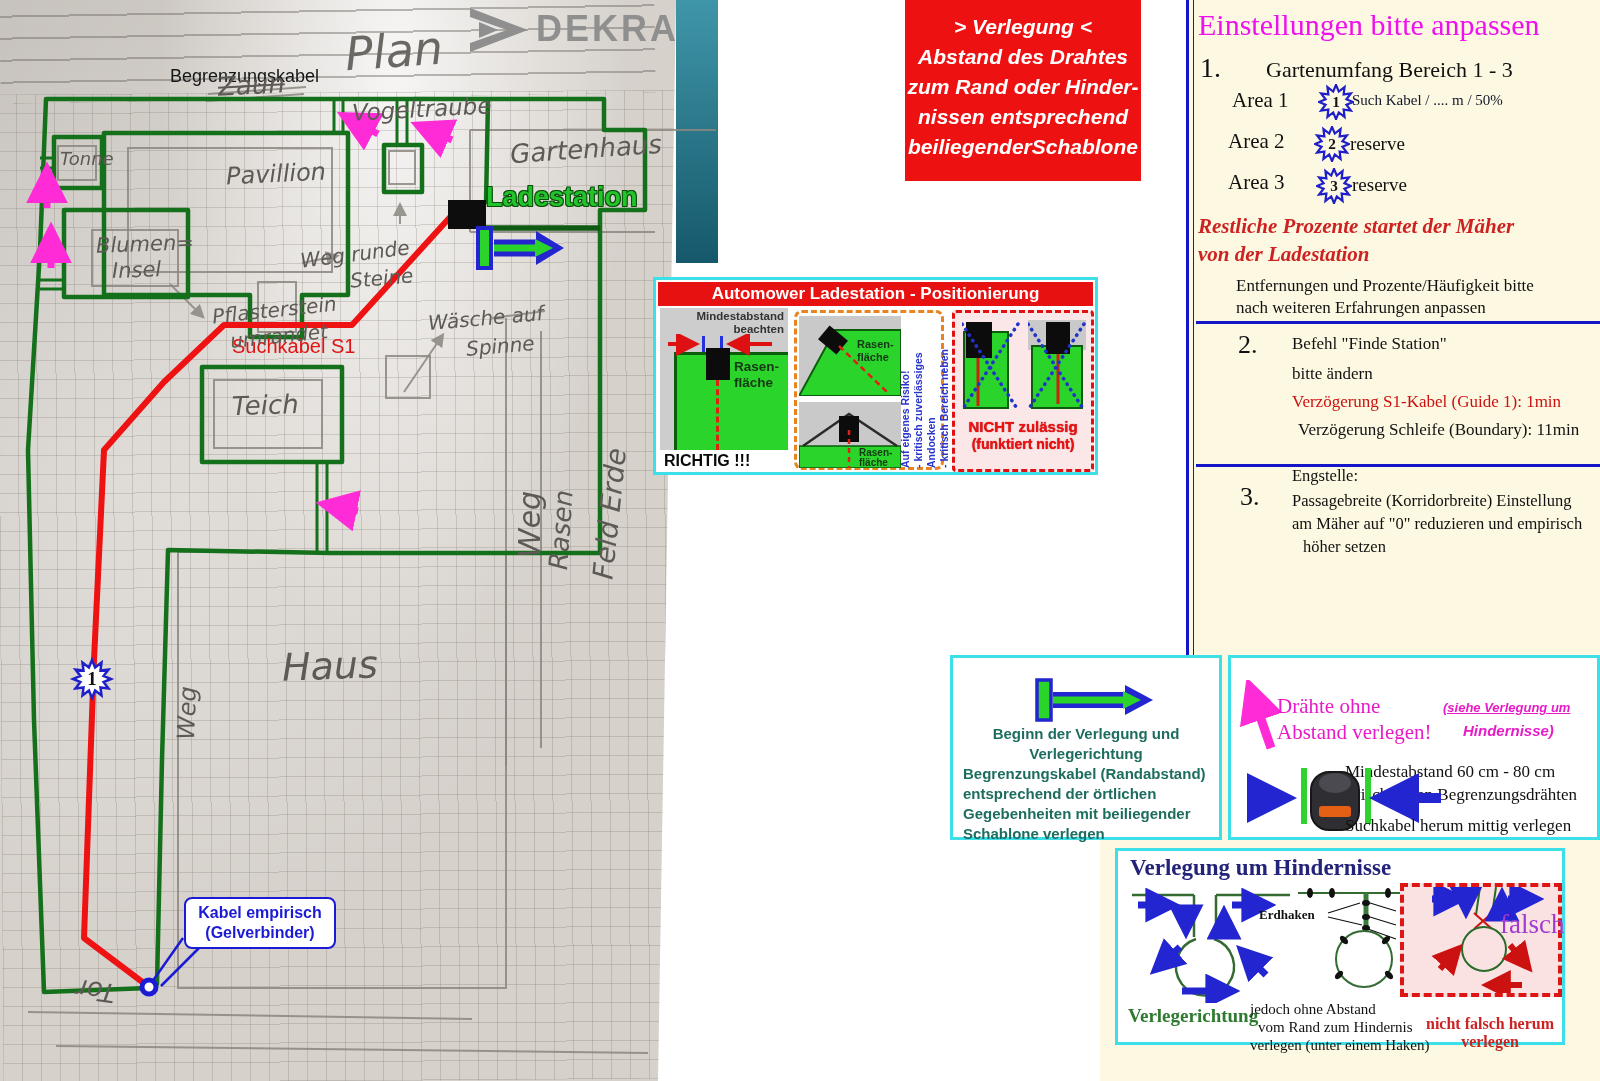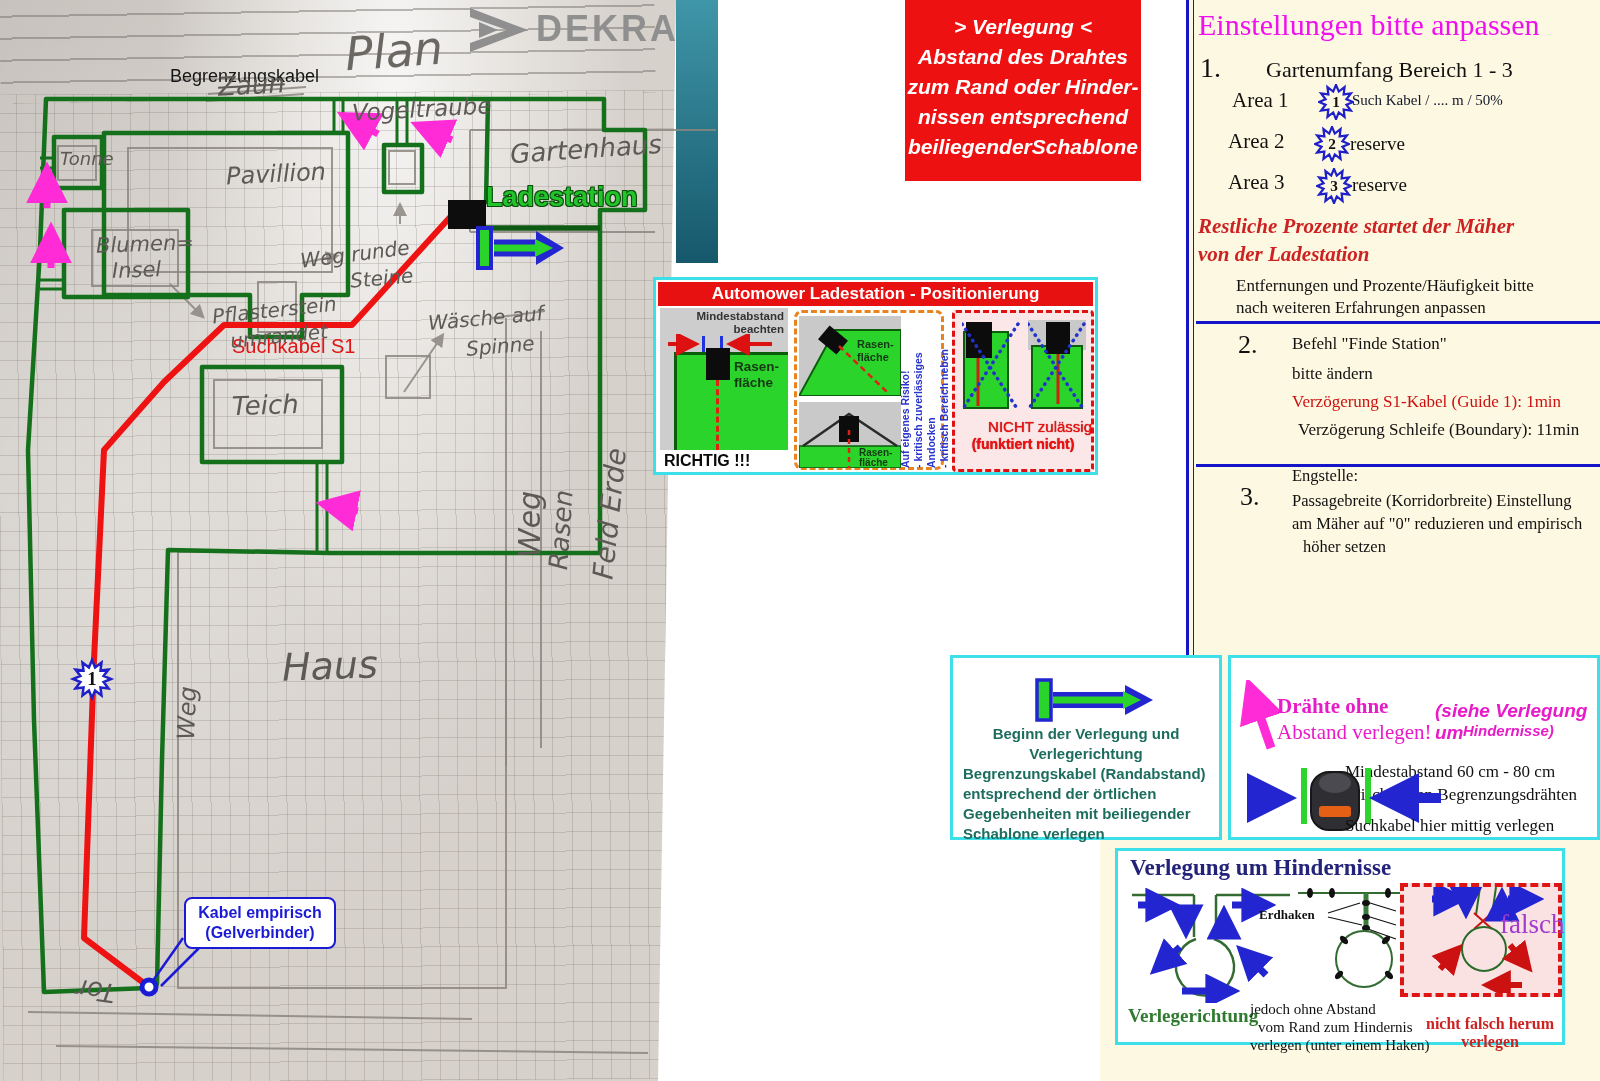--- a/index.html
+++ b/index.html
@@ -290,21 +290,21 @@
       <path d="M16,38 V86" stroke="#cc2211" stroke-width="3"></path>
       <path d="M0,4 L56,90 M56,4 L0,90" stroke="#2233cc" stroke-width="3.5" stroke-dasharray="0.5 6" stroke-linecap="round" fill="none"></path>
     </svg>
     <svg class="abs" style="left:372px;top:40px;" width="58" height="92" viewBox="0 0 58 92">
       <rect x="0" y="0" width="58" height="30" fill="#c9c9c9"></rect>
       <rect x="4" y="26" width="50" height="62" fill="#2bd42b" stroke="#0b5c0b" stroke-width="2"></rect>
       <rect x="18" y="2" width="24" height="32" fill="#0c0c0c"></rect>
       <path d="M30,34 V84" stroke="#cc2211" stroke-width="3"></path>
       <path d="M0,4 L56,90 M56,4 L0,90" stroke="#2233cc" stroke-width="3.5" stroke-dasharray="0.5 6" stroke-linecap="round" fill="none"></path>
     </svg>
-    <div class="abs" style="left:298px;top:138px;width:138px;text-align:right;font-size:15px;font-weight:400;color:#ee1111;text-shadow:0 0 1px #990000;">NICHT zulässig</div>
+    <div class="abs" style="left:298px;top:138px;width:138px;text-align:center;font-size:15px;font-weight:700;color:#ee1111;text-shadow:0 0 1px #990000;">NICHT zulässig</div>
     <div class="abs" style="left:298px;top:156px;width:138px;text-align:center;font-size:14px;font-weight:800;color:#ee1111;text-shadow:0 0 1px #990000;">(funktiert nicht)</div>
   </div>
 
   <div class="cyanpanel" style="left:950px;top:655px;width:272px;height:185px;">
     <svg class="abs" style="left:82px;top:20px;" width="124" height="44" viewBox="0 0 124 44">
       <rect x="2" y="2" width="14" height="40" fill="#2bd42b" stroke="#2225d0" stroke-width="3.5"></rect>
       <path d="M18,22 H92" stroke="#2225d0" stroke-width="16"></path>
       <polygon points="90,7 118,22 90,37" fill="#2225d0"></polygon>
       <path d="M18,22 H90" stroke="#2bd42b" stroke-width="7"></path>
       <polygon points="88,13 106,22 88,31" fill="#2bd42b"></polygon>
@@ -319,43 +319,43 @@
 
   <div class="cyanpanel" style="left:1228px;top:655px;width:372px;height:185px;overflow:hidden;">
     <svg class="abs" style="left:8px;top:22px;" width="44" height="74" viewBox="0 0 44 74">
       <defs>
           <marker id="mag2" markerWidth="5" markerHeight="5" refX="3.5" refY="2.5" orient="auto" viewBox="0 0 5 5">
             <path d="M0,0 L5,2.5 L0,5 Z" fill="#ff2bd6"></path>
           </marker>
         </defs>
       <path d="M32,68 L12,10" stroke="#ff2bd6" stroke-width="9" marker-end="url(#mag2)"></path>
     </svg>
-    <div class="abs ser magtxt" style="left:46px;top:36px;font-size:21px;font-weight:bold;">Drähte ohne</div>
+    <div class="abs ser magtxt" style="left:46px;top:36px;font-size:21px;">Drähte ohne</div>
     <div class="abs ser magtxt" style="left:46px;top:62px;font-size:21px;">Abstand verlegen!</div>
-    <div class="abs magtxt" style="left:204px;top:42px;font-size:19px;font-weight:bold;font-style:italic;">(siehe Verlegung um</div>
+    <div class="abs magtxt" style="left:212px;top:42px;font-size:13px;font-weight:bold;font-style:italic;text-decoration:underline;">(siehe Verlegung um</div>
     <div class="abs magtxt" style="left:232px;top:64px;font-size:15px;font-weight:bold;font-style:italic;">Hindernisse)</div>
     <div class="abs ser" style="left:114px;top:104px;font-size:17px;color:#111;">Mindestabstand 60 cm - 80 cm</div>
     <div class="abs ser" style="left:110px;top:127px;font-size:17px;color:#111;">zwischen den Begrenzungsdrähten</div>
     <svg class="abs" style="left:14px;top:100px;" width="220" height="85" viewBox="0 0 220 85">
       <defs>
           <marker id="blum" markerWidth="5" markerHeight="5" refX="3.8" refY="2.5" orient="auto" viewBox="0 0 5 5">
             <path d="M0,0 L5,2.5 L0,5 Z" fill="#2225d0"></path>
           </marker>
         </defs>
       <path d="M2,40 H40" stroke="#2225d0" stroke-width="10" marker-end="url(#blum)"></path>
       <rect x="56" y="10" width="6" height="56" fill="#2ed32e"></rect>
       <g transform="translate(66,8)">
         <rect x="0" y="6" width="48" height="58" rx="18" fill="#2f2f33" stroke="#17171a" stroke-width="2"></rect>
         <ellipse cx="24" cy="17" rx="16" ry="10" fill="#4a4a50"></ellipse>
         <rect x="8" y="40" width="32" height="11" rx="3" fill="#e55f14"></rect>
       </g>
       <rect x="120" y="10" width="6" height="56" fill="#2ed32e"></rect>
       <path d="M196,40 L136,40" stroke="#2225d0" stroke-width="10" marker-end="url(#blum)"></path>
     </svg>
-    <div class="abs ser" style="left:114px;top:158px;font-size:17px;color:#111;">Suchkabel hier mittig verlegen</div>
+    <div class="abs ser" style="left:114px;top:158px;font-size:17px;color:#111;">Suchkabel herum mittig verlegen</div>
   </div>
 
   <div class="cyanpanel" style="left:1115px;top:848px;width:450px;height:197px;">
     <div class="abs ser" style="left:12px;top:4px;font-size:23px;font-weight:bold;color:#23237a;">Verlegung um Hindernisse</div>
 
     <svg class="abs" style="left:12px;top:34px;" width="165" height="118" viewBox="0 0 165 118">
       <defs>
           <marker id="blu3" markerWidth="5" markerHeight="5" refX="3.8" refY="2.5" orient="auto" viewBox="0 0 5 5">
             <path d="M0,0 L5,2.5 L0,5 Z" fill="#2225d0"></path>
           </marker>

